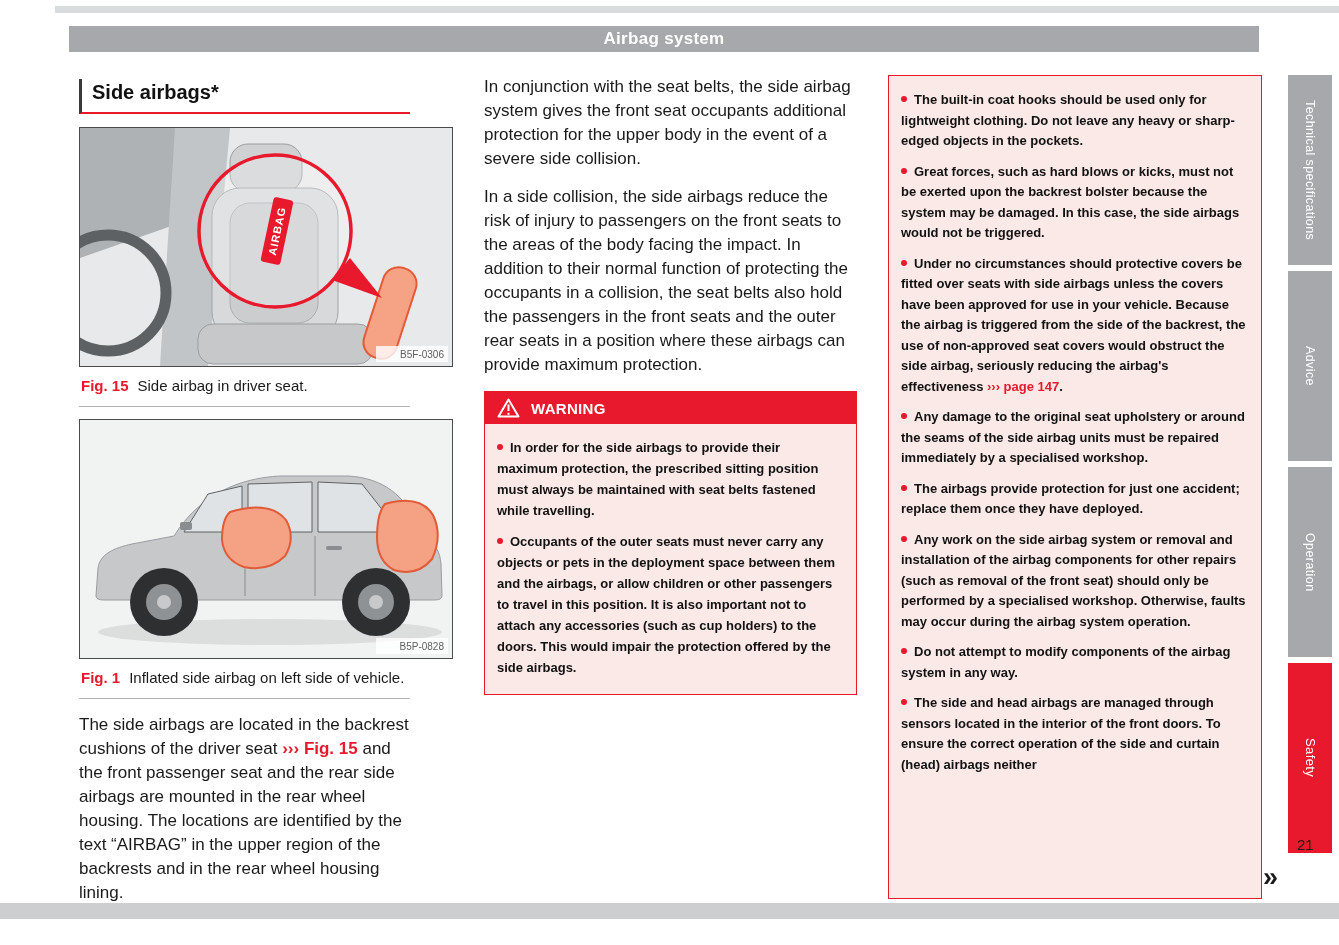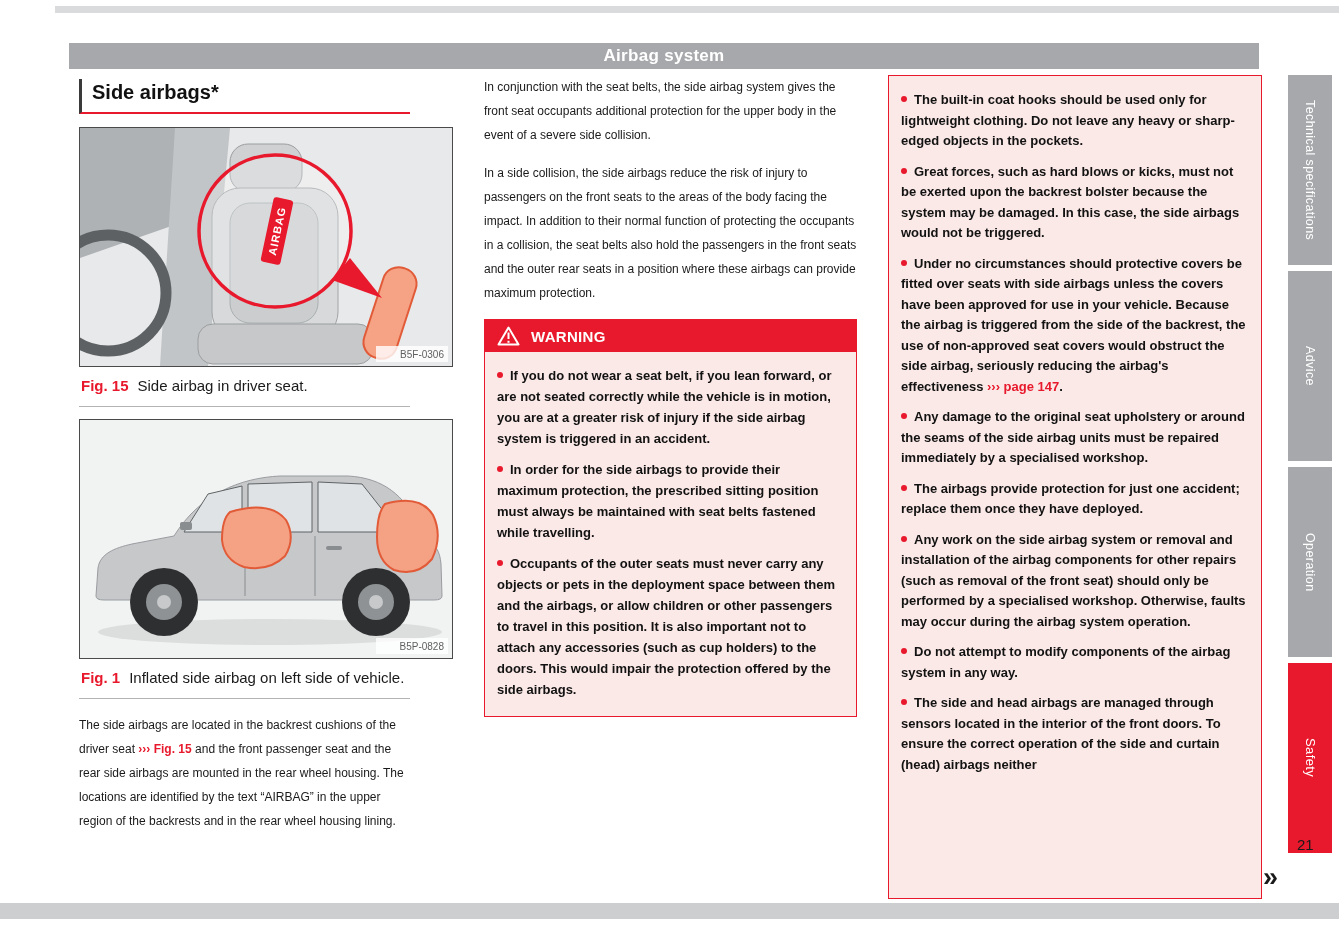--- a/index.html
+++ b/index.html
@@ -8,36 +8,36 @@
     --tab-gray:#a6a8ab;
     --page-edge-gray:#cdced0;
   }
   *{margin:0;padding:0;box-sizing:border-box;}
   body{background:#fff;font-family:"Liberation Sans",sans-serif;}
   .page{position:relative;width:1339px;height:945px;background:#fff;overflow:hidden;}
 
   .strip-top{position:absolute;left:55px;right:0;top:6px;height:7px;background:#dadbdc;}
   .strip-bottom{position:absolute;left:0;right:0;top:903px;height:16px;background:var(--page-edge-gray);}
 
-  .header-bar{position:absolute;left:69px;top:43px;width:1190px;height:26px;background:var(--tab-gray);
+  .header-bar{position:absolute;left:69px;top:26px;width:1190px;height:26px;background:var(--tab-gray);
     color:#fff;font-weight:bold;font-size:17px;line-height:26px;text-align:center;letter-spacing:.3px;}
 
   .col{position:absolute;top:75px;}
   .col-left{left:79px;width:331px;}
   .col-mid{left:484px;width:373px;}
 
   .section-heading{border-left:3px solid #3a3a3a;border-bottom:2px solid var(--accent-red);
     padding:2px 0 8px 10px;margin-top:4px;margin-bottom:13px;font-size:20px;font-weight:bold;color:#111;}
 
   .fig-frame{border:1px solid #4a4a4a;background:#ededee;width:374px;height:240px;overflow:hidden;}
   .fig-caption{padding:8px 2px 10px 2px;border-bottom:1px solid #b3b3b3;font-size:15px;line-height:21px;color:#1a1a1a;}
   .fig-label{color:var(--accent-red);font-weight:bold;margin-right:9px;}
   .fig16-wrap{margin-top:12px;}
 
-  .body-text{font-size:12px;line-height:24px;color:#1a1a1a;}
+  .body-text{font-size:17px;line-height:24px;color:#1a1a1a;}
   .col-left .body-text{margin-top:14px;}
   .col-mid .body-text{margin-bottom:14px;}
   .ref-link{color:var(--accent-red);font-weight:bold;}
 
   .warning-box{margin-top:6px;border:1px solid var(--accent-red);}
   .warning-header{background:var(--accent-red);color:#fff;font-weight:bold;font-size:15px;
     padding:6px 12px;display:flex;align-items:center;gap:11px;letter-spacing:.3px;}
   .warning-body{background:var(--warning-bg);padding:13px 12px 6px 12px;}
 
   ul.bullets{list-style:none;}
@@ -151,21 +151,20 @@
       <div class="warning-header">
         <svg width="23" height="20" viewBox="0 0 23 20">
           <path d="M11.5 1.5 L21.5 18.5 H1.5 Z" fill="none" stroke="#ffffff" stroke-width="2" stroke-linejoin="round"></path>
           <rect x="10.5" y="6.5" width="2" height="6.5" fill="#ffffff"></rect>
           <rect x="10.5" y="14.8" width="2" height="2" fill="#ffffff"></rect>
         </svg>
         <span>WARNING</span>
       </div>
       <div class="warning-body">
         <ul class="bullets">
-          <li><span class="dot"></span><span>If you do not wear a seat belt, if you lean forward, or are not seated correctly while the vehicle is in motion, you are at a greater risk of injury if the side airbag system is triggered in an accident.</span></li>
           <li><span class="dot"></span><span>In order for the side airbags to provide their maximum protection, the prescribed sitting position must always be maintained with seat belts fastened while travelling.</span></li>
           <li><span class="dot"></span><span>Occupants of the outer seats must never carry any objects or pets in the deployment space between them and the airbags, or allow children or other passengers to travel in this position. It is also important not to attach any accessories (such as cup holders) to the doors. This would impair the protection offered by the side airbags.</span></li>
         </ul>
       </div>
     </div>
   </div>
 
   <div class="right-box">
     <ul class="bullets">
       <li><span class="dot"></span><span>The built-in coat hooks should be used only for lightweight clothing. Do not leave any heavy or sharp-edged objects in the pockets.</span></li>

